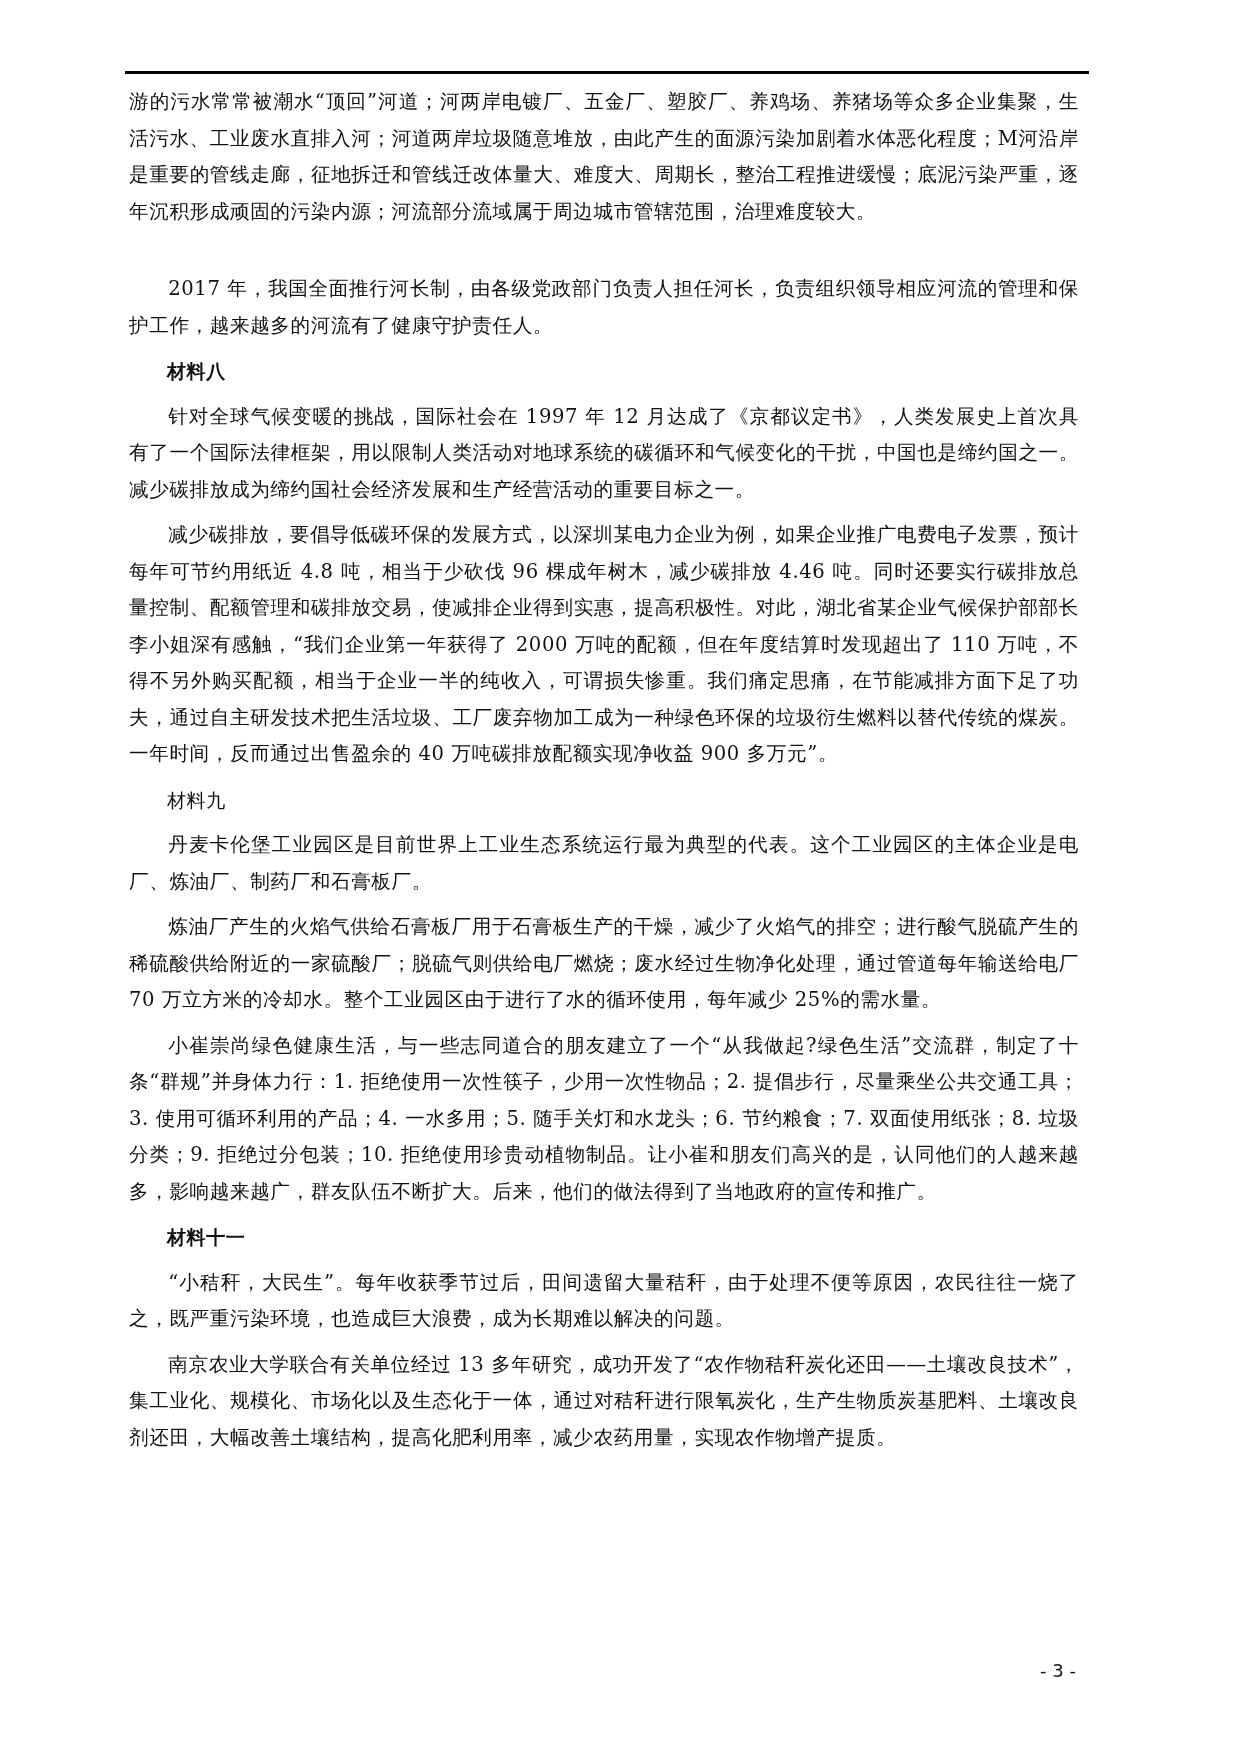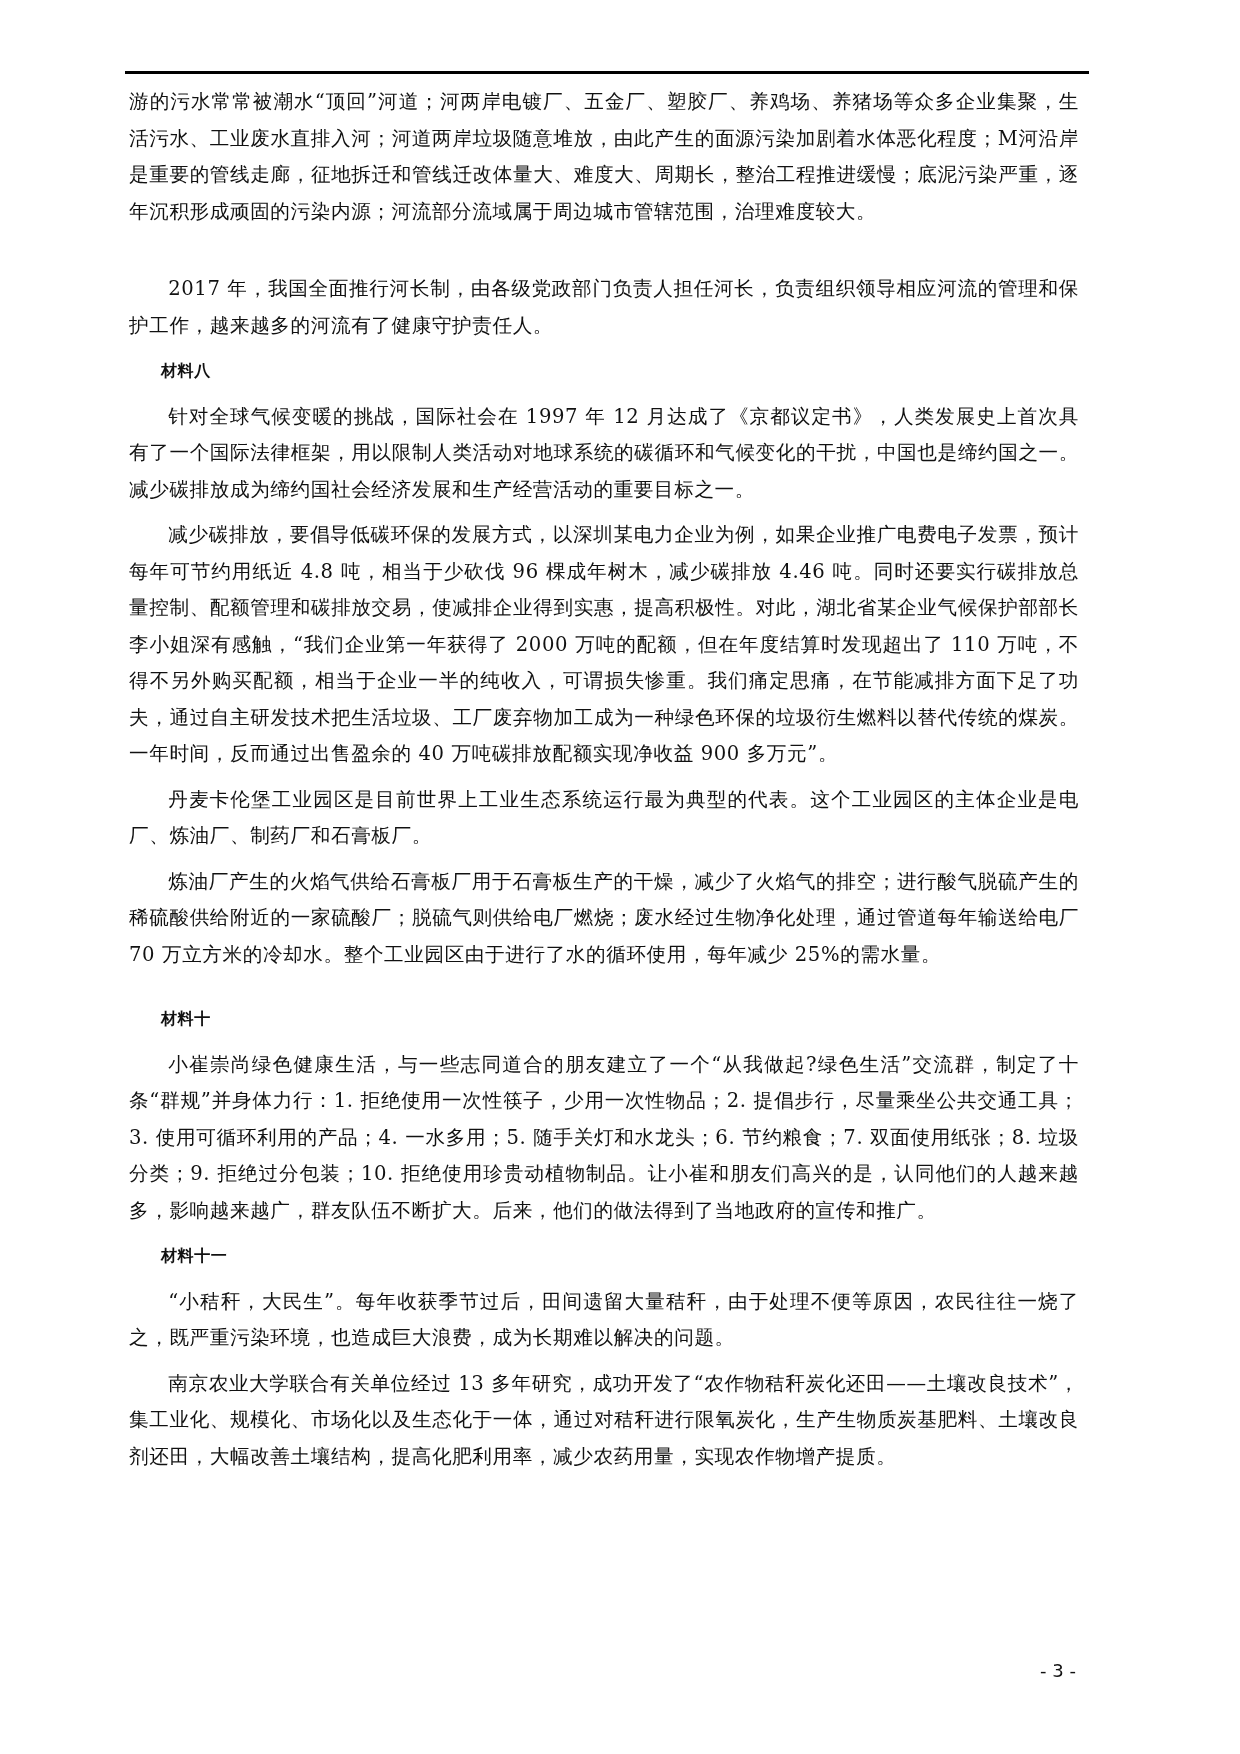--- a/index.html
+++ b/index.html
@@ -33,21 +33,21 @@
       margin: 0 0 9px 0;
       text-indent: 0;
     }
     .para.indent { text-indent: 2em; }
     .para.gap-before { margin-top: 41px; }
     .heading {
       margin: 0 0 9px 0;
       text-indent: 2em;
       font-weight: bold;
       font-family: "DejaVu Sans", "Liberation Sans", sans-serif;
-      font-size: 16px;
+      font-size: 19px;
     }
     .heading.plain {
       font-weight: normal;
       font-family: "DejaVu Serif", "Liberation Serif", serif;
     }
     .heading.gap-before { margin-top: 28px; }
     .page-number {
       position: absolute;
       left: 1040px;
       top: 1660px;
@@ -62,24 +62,24 @@
 <div class="header-rule"></div>
 
 <div class="content">
   <p class="para">游的污水常常被潮水“顶回”河道；河两岸电镀厂、五金厂、塑胶厂、养鸡场、养猪场等众多企业集聚，生活污水、工业废水直排入河；河道两岸垃圾随意堆放，由此产生的面源污染加剧着水体恶化程度；M河沿岸是重要的管线走廊，征地拆迁和管线迁改体量大、难度大、周期长，整治工程推进缓慢；底泥污染严重，逐年沉积形成顽固的污染内源；河流部分流域属于周边城市管辖范围，治理难度较大。</p>
   <p class="para indent gap-before">2017 年，我国全面推行河长制，由各级党政部门负责人担任河长，负责组织领导相应河流的管理和保护工作，越来越多的河流有了健康守护责任人。</p>
 
   <div class="heading">材料八</div>
   <p class="para indent">针对全球气候变暖的挑战，国际社会在 1997 年 12 月达成了《京都议定书》，人类发展史上首次具有了一个国际法律框架，用以限制人类活动对地球系统的碳循环和气候变化的干扰，中国也是缔约国之一。减少碳排放成为缔约国社会经济发展和生产经营活动的重要目标之一。</p>
   <p class="para indent">减少碳排放，要倡导低碳环保的发展方式，以深圳某电力企业为例，如果企业推广电费电子发票，预计每年可节约用纸近 4.8 吨，相当于少砍伐 96 棵成年树木，减少碳排放 4.46 吨。同时还要实行碳排放总量控制、配额管理和碳排放交易，使减排企业得到实惠，提高积极性。对此，湖北省某企业气候保护部部长李小姐深有感触，“我们企业第一年获得了 2000 万吨的配额，但在年度结算时发现超出了 110 万吨，不得不另外购买配额，相当于企业一半的纯收入，可谓损失惨重。我们痛定思痛，在节能减排方面下足了功夫，通过自主研发技术把生活垃圾、工厂废弃物加工成为一种绿色环保的垃圾衍生燃料以替代传统的煤炭。一年时间，反而通过出售盈余的 40 万吨碳排放配额实现净收益 900 多万元”。</p>
 
+  <div class="heading plain">材料九</div>
   <p class="para indent">丹麦卡伦堡工业园区是目前世界上工业生态系统运行最为典型的代表。这个工业园区的主体企业是电厂、炼油厂、制药厂和石膏板厂。</p>
   <p class="para indent">炼油厂产生的火焰气供给石膏板厂用于石膏板生产的干燥，减少了火焰气的排空；进行酸气脱硫产生的稀硫酸供给附近的一家硫酸厂；脱硫气则供给电厂燃烧；废水经过生物净化处理，通过管道每年输送给电厂 70 万立方米的冷却水。整个工业园区由于进行了水的循环使用，每年减少 25%的需水量。</p>
 
-  <div class="heading gap-before">材料十</div>
   <p class="para indent">小崔崇尚绿色健康生活，与一些志同道合的朋友建立了一个“从我做起?绿色生活”交流群，制定了十条“群规”并身体力行：1. 拒绝使用一次性筷子，少用一次性物品；2. 提倡步行，尽量乘坐公共交通工具；3. 使用可循环利用的产品；4. 一水多用；5. 随手关灯和水龙头；6. 节约粮食；7. 双面使用纸张；8. 垃圾分类；9. 拒绝过分包装；10. 拒绝使用珍贵动植物制品。让小崔和朋友们高兴的是，认同他们的人越来越多，影响越来越广，群友队伍不断扩大。后来，他们的做法得到了当地政府的宣传和推广。</p>
 
   <div class="heading">材料十一</div>
   <p class="para indent">“小秸秆，大民生”。每年收获季节过后，田间遗留大量秸秆，由于处理不便等原因，农民往往一烧了之，既严重污染环境，也造成巨大浪费，成为长期难以解决的问题。</p>
   <p class="para indent">南京农业大学联合有关单位经过 13 多年研究，成功开发了“农作物秸秆炭化还田——土壤改良技术”，集工业化、规模化、市场化以及生态化于一体，通过对秸秆进行限氧炭化，生产生物质炭基肥料、土壤改良剂还田，大幅改善土壤结构，提高化肥利用率，减少农药用量，实现农作物增产提质。</p>
 </div>
 
 <div class="page-number">- 3 -</div>
 
 </body></html>

